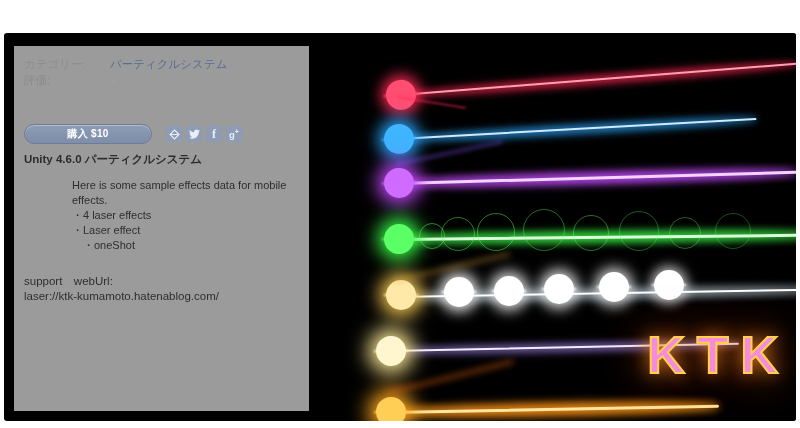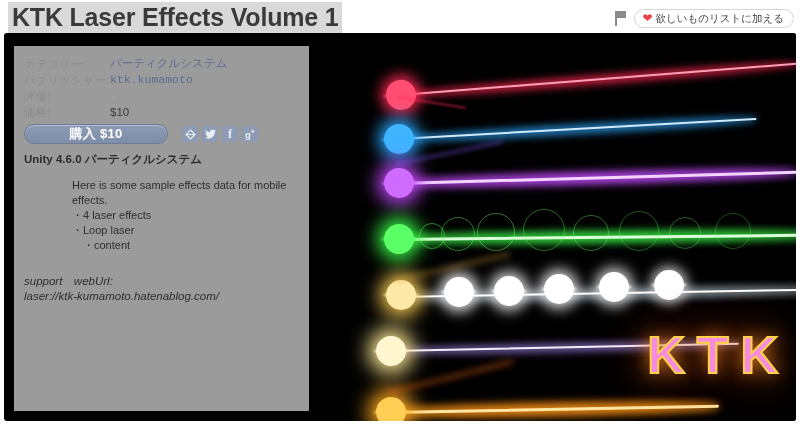--- a/index.html
+++ b/index.html
@@ -46,33 +46,33 @@
 
   
   .info-panel {
     position:absolute; left:10px; top:13px; width:295px; height:365px;
     background:#9b9b9b; color:#2e2e2e;
   }
   .meta { position:absolute; left:10px; top:10px; width:270px; }
   .meta-row { display:flex; font-size:11.5px; line-height:16px; height:16px; }
   .meta-label { width:86px; color:#8c8c8c; white-space:nowrap; }
   .meta-value { color:#8c8c8c; white-space:nowrap; }
-  .meta-value.link { color:#5a6c92;font-family:Liberation Mono, monospace; }
+  .meta-value.link { color:#5a6c92; }
   .meta-value.price { color:#3c3c3c; }
   .meta-value.rating { color:#a5a5a5; }
 
   .buy-row {
     position:absolute; left:10px; top:78px;
     display:flex; align-items:center; gap:8px;
   }
   .buy-btn {
-    width:144px; height:20px; border-radius:10px;
+    width:128px; height:20px; border-radius:10px;
     background:linear-gradient(#8e9db5,#7e8da8);
     border:1px solid #6d7c96;
-    color:#fff; font-size:13px; font-weight:bold;
+    color:#fff; font-size:10px; font-weight:bold;
     display:flex; align-items:center; justify-content:center;
     cursor:pointer; letter-spacing:0.3px;
     box-shadow:inset 0 1px 0 rgba(255,255,255,.35);
   }
   .social { display:flex; gap:4px; margin-left:6px; }
   .soc {
     width:16px; height:16px; border-radius:2px;
     background:#8d9cb4; color:#e9edf4;
     display:flex; align-items:center; justify-content:center;
     font-size:11px; font-weight:bold; cursor:pointer; line-height:1;
@@ -83,21 +83,21 @@
     position:absolute; left:10px; top:106px;
     font-size:11.5px; font-weight:bold; color:#2c2c2c; white-space:nowrap;
   }
   .desc {
     position:absolute; left:10px; top:132px; width:272px;
     font-size:11px; line-height:15px; color:#2e2e2e;margin-left:48px;
   }
   .desc div { white-space:nowrap; }
   .support {
     position:absolute; left:10px; top:228px; width:272px;
-    font-size:11.5px; line-height:15px; color:#2e2e2e;font-style:italic;
+    font-size:11.5px; line-height:15px; color:#2e2e2e;
   }
   .support div { white-space:nowrap; }
 
   
   .preview {
     position:absolute; left:305px; top:0px; width:487px; height:388px;
     background:#000; overflow:hidden;
   }
   .beam { position:absolute; transform-origin:left center; }
   .core { position:absolute; left:0; top:50%; height:2px; border-radius:2px; }
@@ -130,54 +130,33 @@
     -webkit-text-stroke:1.6px #7b3fd4;
     text-shadow:0 0 14px rgba(255,130,30,.85), 0 0 30px rgba(255,100,10,.6);
     line-height:1;
   }
 </style>
 </head>
 <body>
 
 <div class="page">
 
-  <div class="header">
-    <div class="title">KTK Laser Effects Volume 1</div>
-    <div class="header-right">
-      <span class="flag-icon">
-        <span class="pole"></span>
-          <span class="cloth"></span>
-      </span>
-      <div class="wishlist">
-        <span class="heart">❤</span>
-        <span>欲しいものリストに加える</span>
-      </div>
-    </div>
-  </div>
 
   <div class="black-area">
 
     <div class="info-panel">
 
       <div class="meta">
         <div class="meta-row">
           <span class="meta-label">カテゴリー:</span>
           <span class="meta-value link">パーティクルシステム</span>
         </div>
         <div class="meta-row">
-          <span class="meta-label">パブリッシャー:</span>
-          <span class="meta-value link">ktk.kumamoto</span>
-        </div>
-        <div class="meta-row">
           <span class="meta-label">評価:</span>
           <span class="meta-value rating">–</span>
-        </div>
-        <div class="meta-row">
-          <span class="meta-label">価格:</span>
-          <span class="meta-value price">$10</span>
         </div>
       </div>
 
       <div class="buy-row">
         <div class="buy-btn">購入 $10</div>
         <div class="social">
           <div class="soc">
             <svg width="11" height="11" viewBox="0 0 11 11" aria-hidden="true">
               <polygon points="5.5,1 10,5.5 5.5,10 1,5.5" fill="none" stroke="#e9edf4" stroke-width="1.1"></polygon>
               <line x1="1" y1="5.5" x2="10" y2="5.5" stroke="#e9edf4" stroke-width="1"></line>
@@ -196,22 +175,22 @@
           </div>
         </div>
       </div>
 
       <div class="req">Unity 4.6.0 パーティクルシステム</div>
 
       <div class="desc">
         <div>Here is some sample effects data for mobile</div>
         <div>effects.</div>
         <div>・4 laser effects</div>
-        <div>・Loop laser</div>
-        <div>　・content</div>
+        <div>・Laser effect</div>
+        <div>　・oneShot</div>
       </div>
 
       <div class="support">
         <div>support　webUrl:</div>
         <div>laser://ktk-kumamoto.hatenablog.com/</div>
       </div>
     </div>
 
     <div class="preview">
 

